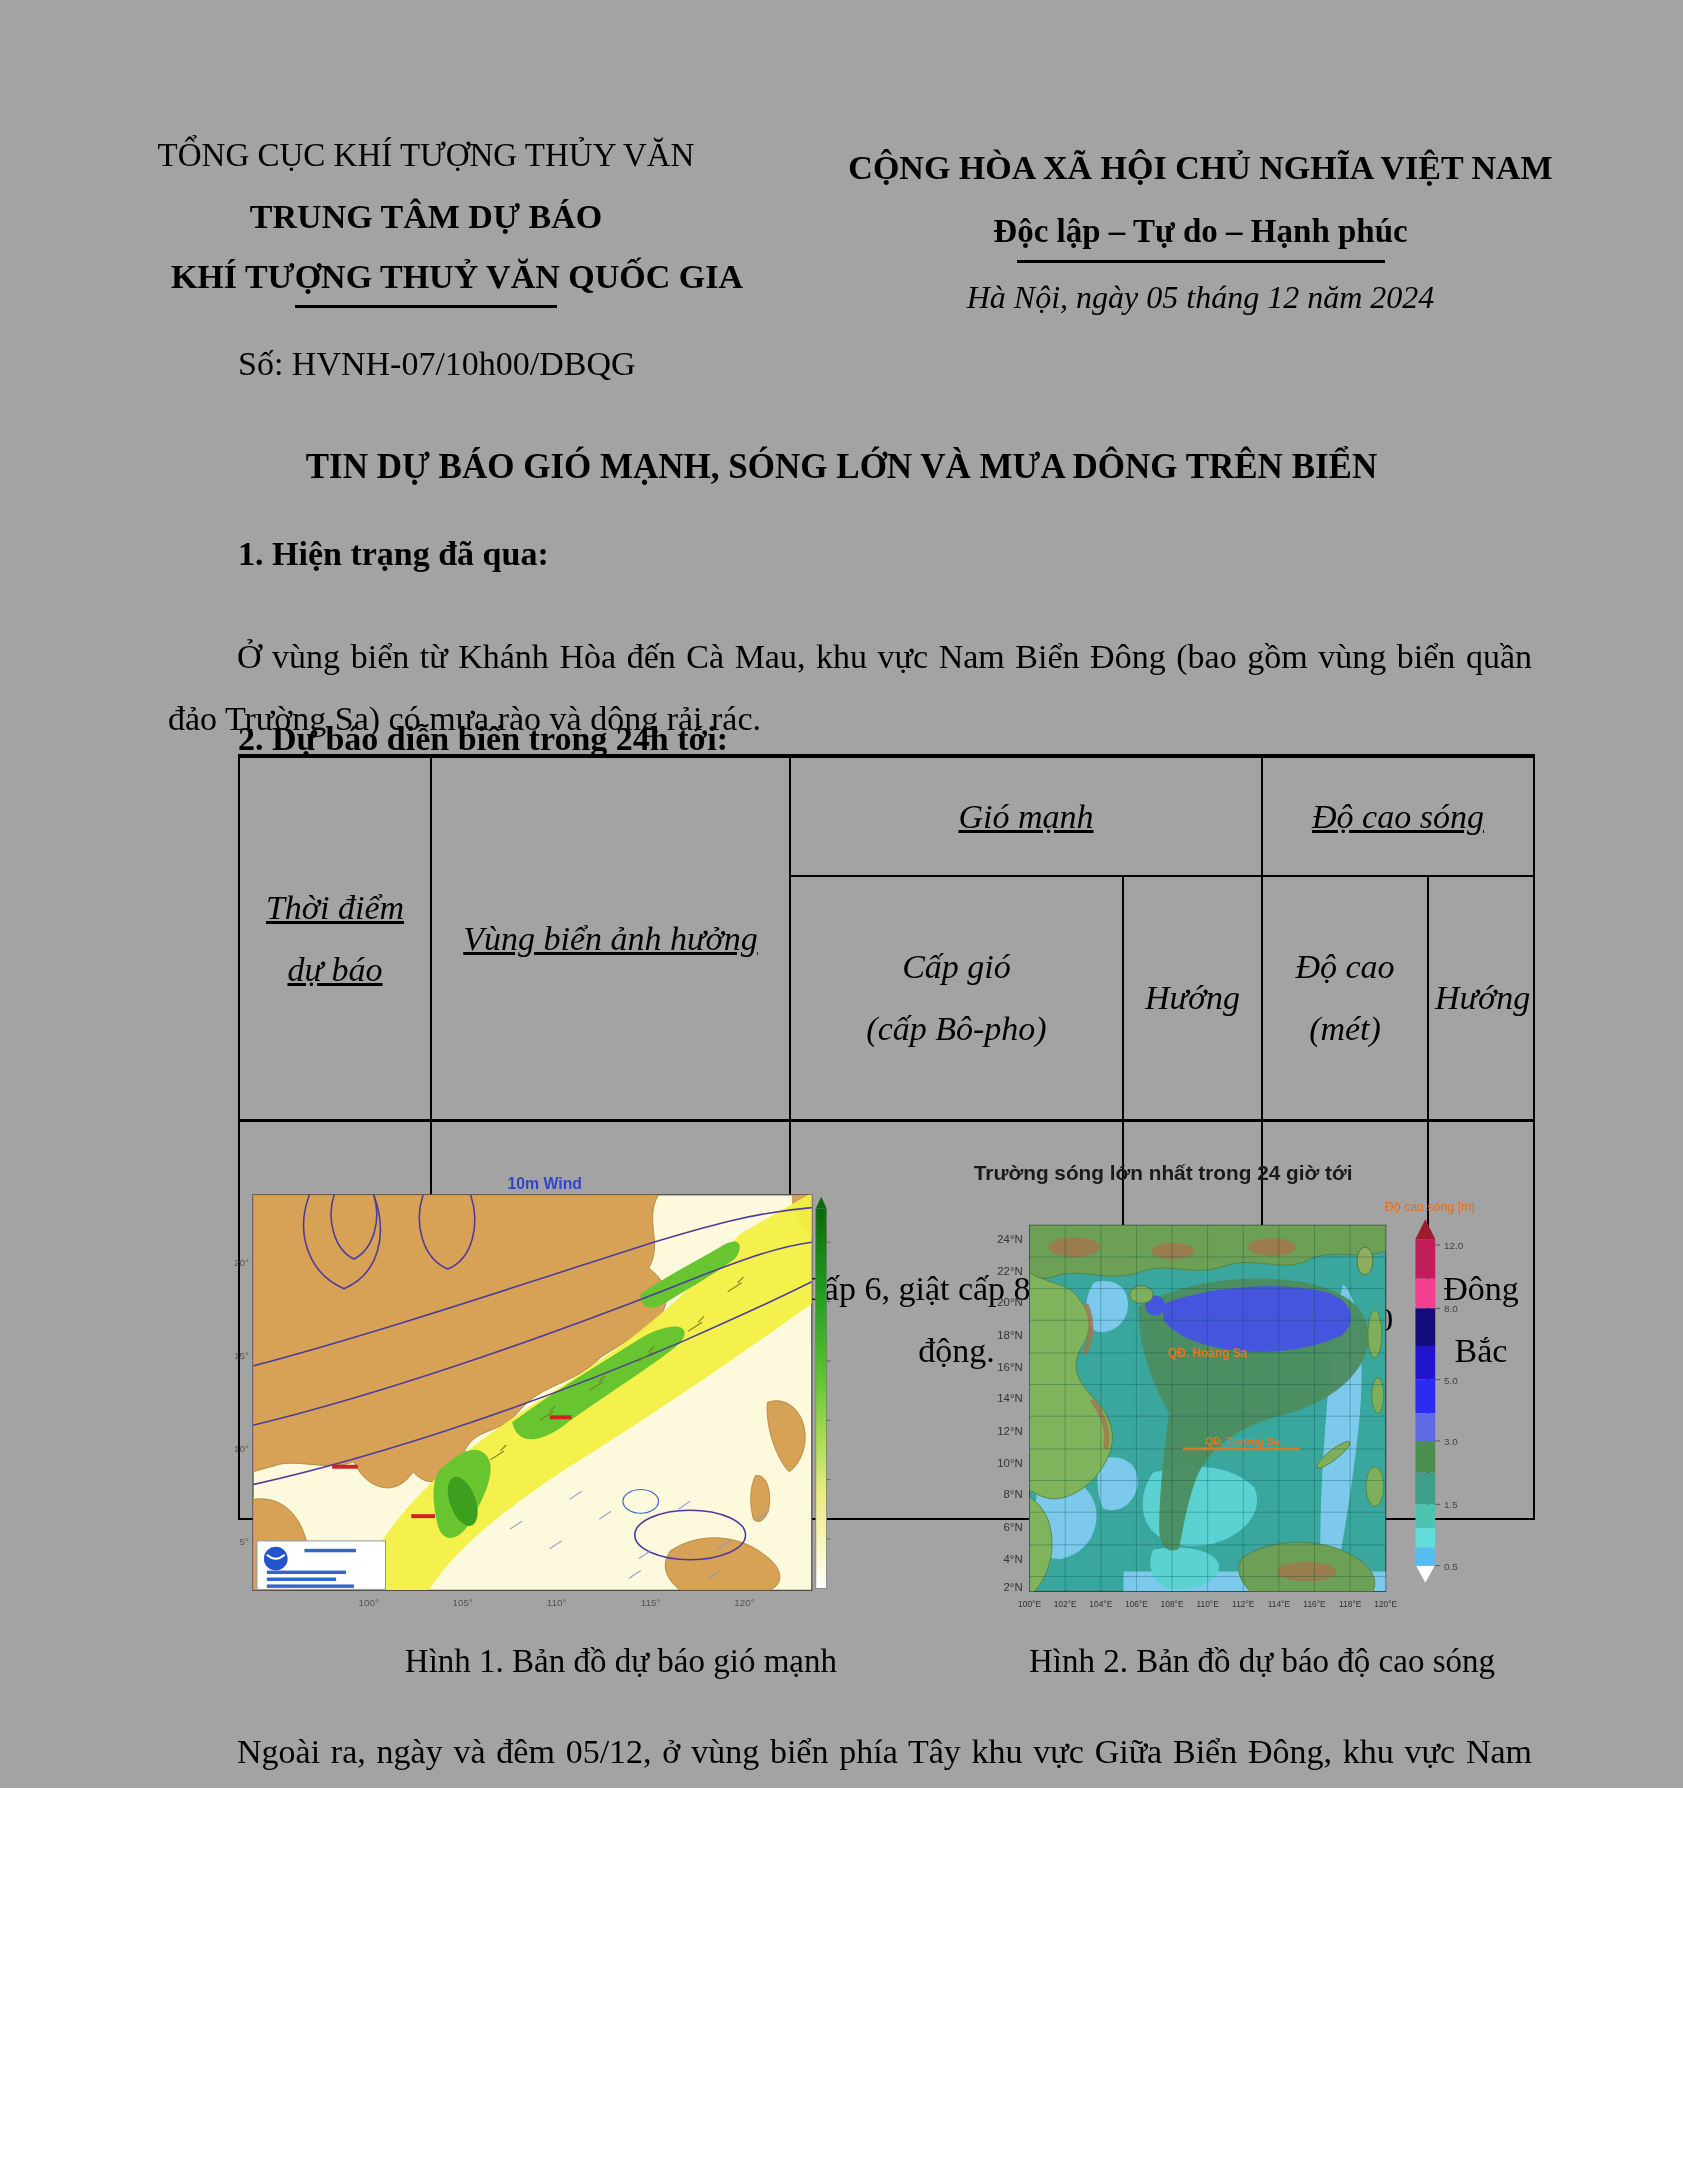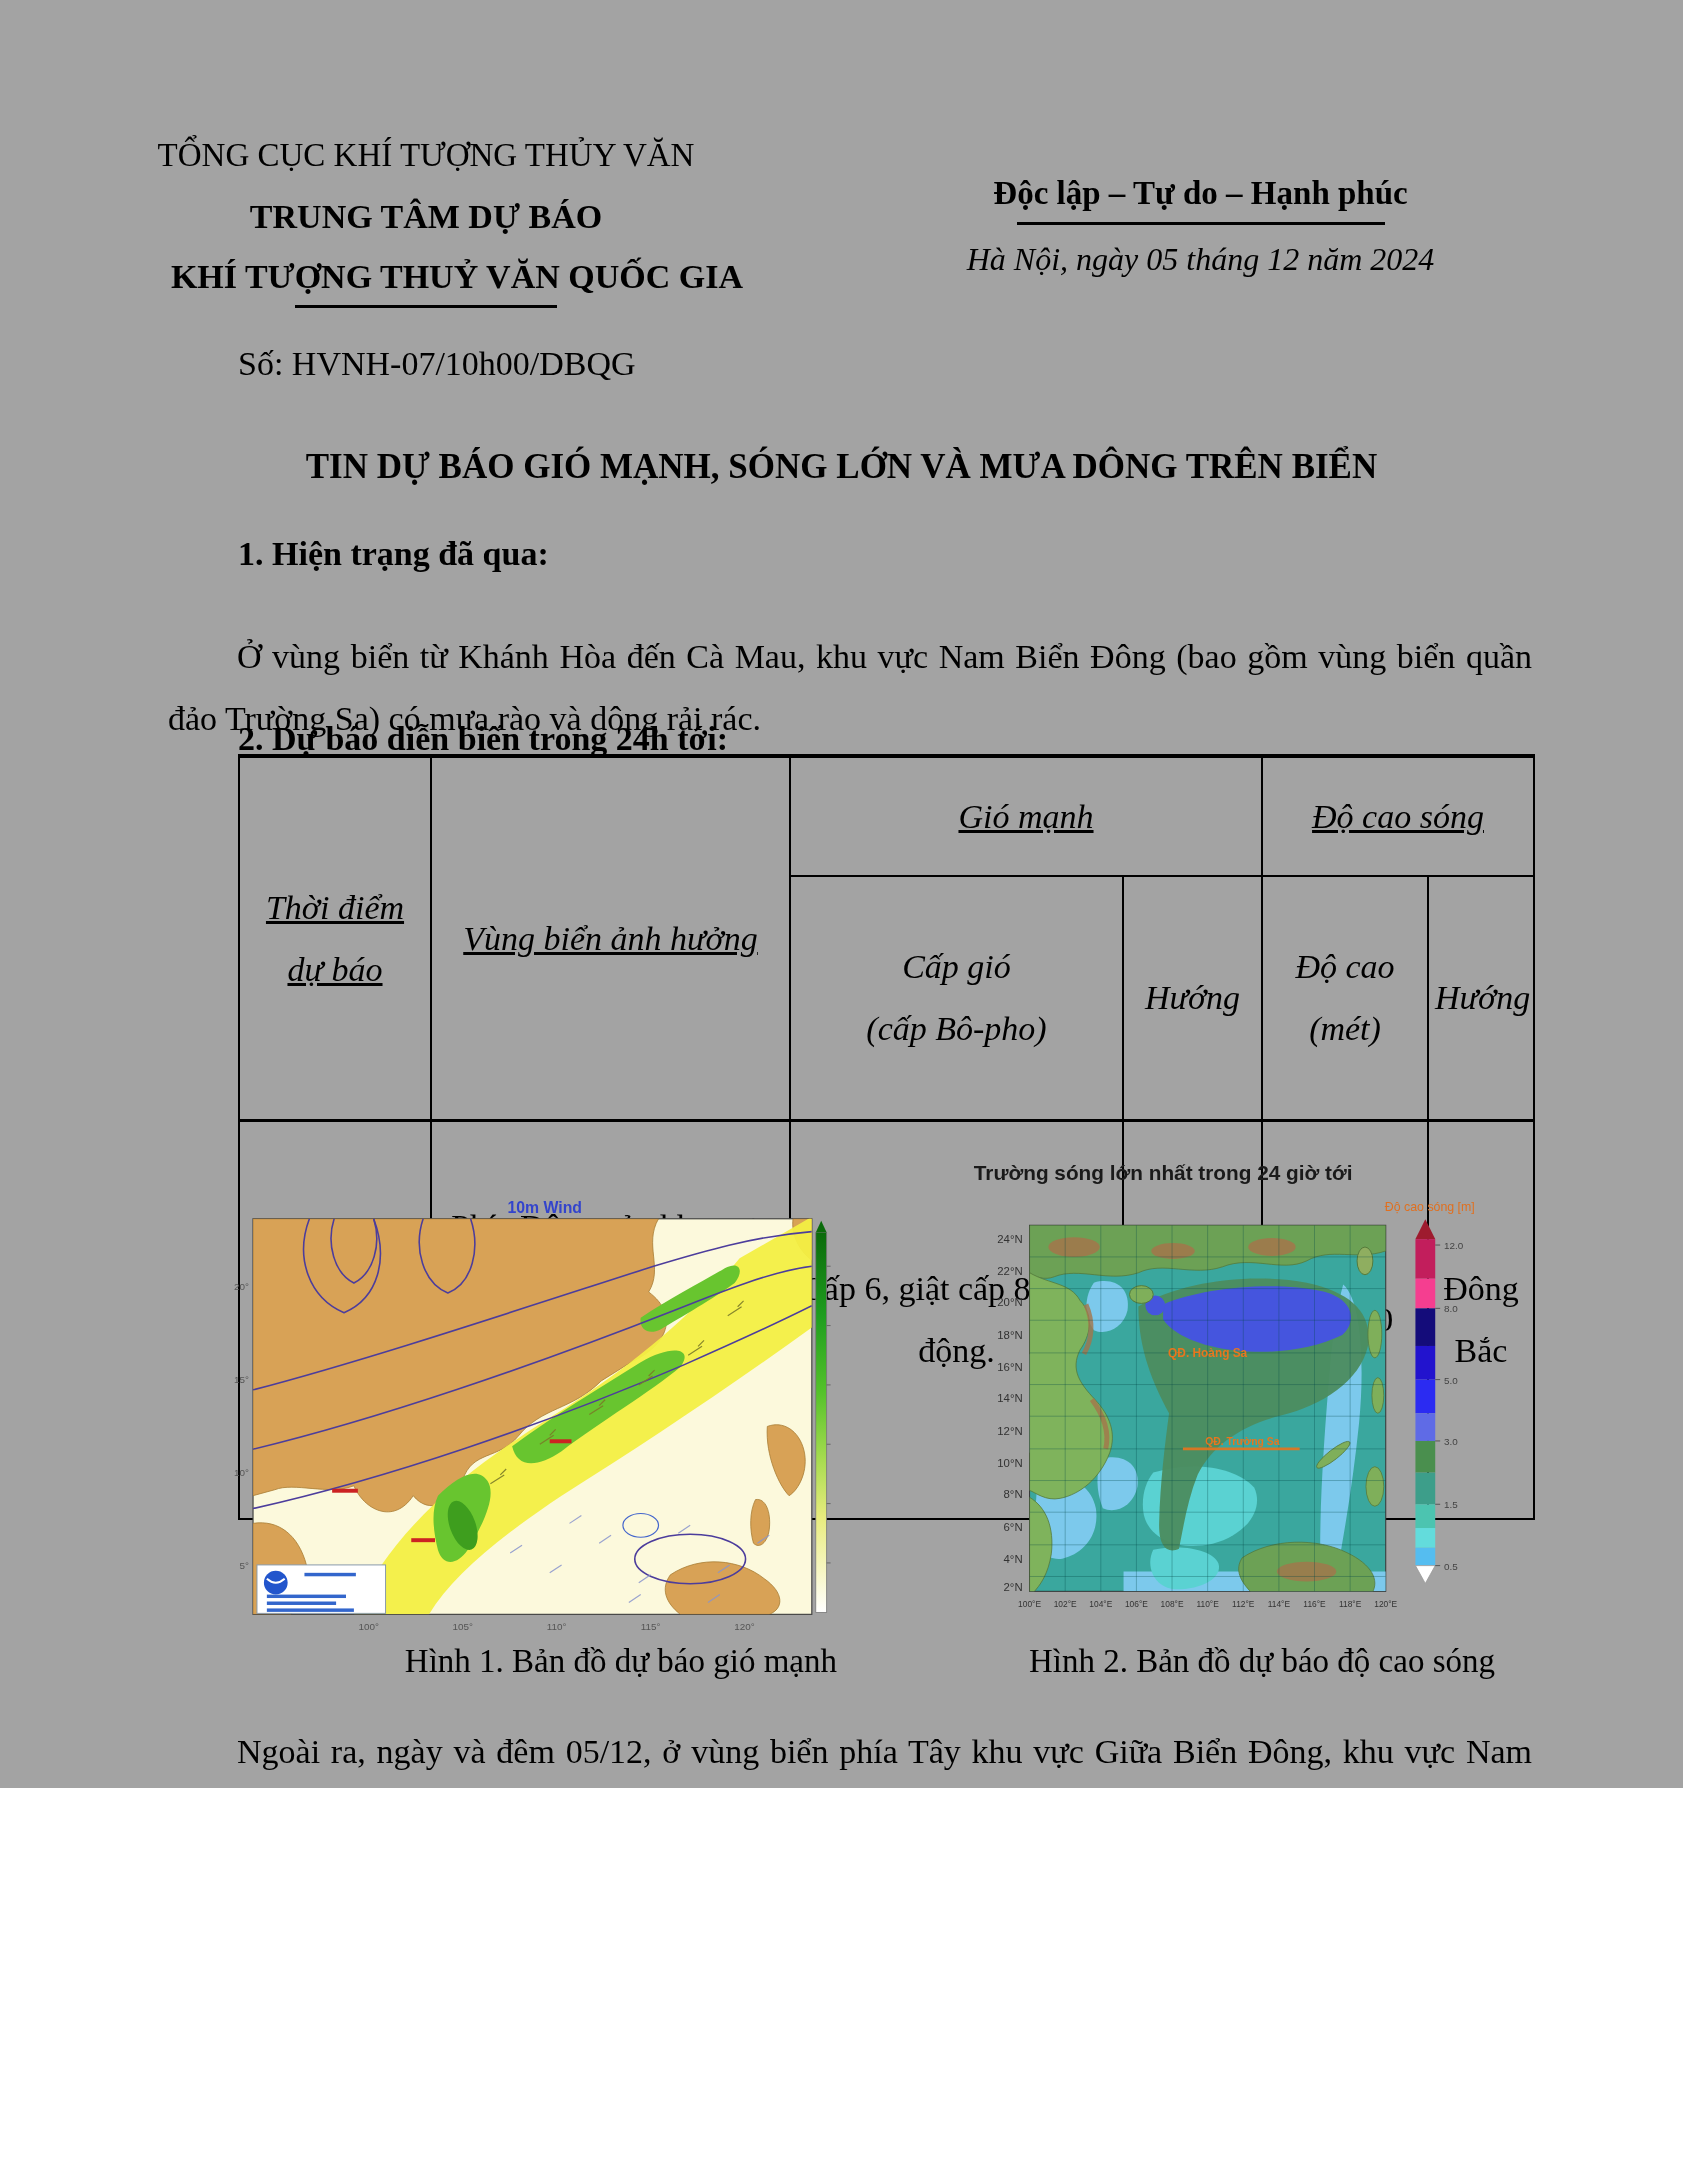--- a/index.html
+++ b/index.html
@@ -34,21 +34,21 @@
   .fc-table td{border:2px solid #000; text-align:center; vertical-align:middle;
                font-size:34px; line-height:1.82; padding:2px 6px; overflow:hidden;}
   .fc-table .hd{font-style:italic; font-weight:normal;}
   .fc-table tr.r1 td{height:113px;text-decoration:underline;}
   .fc-table tr.r2 td{height:238px;}
   .fc-table tr.r3 td{height:392px;}
   .fc-table .outer-top{border-top:4px solid #000;}
   .fc-table .thickb{border-bottom:3px solid #000;}
   .blk{display:block;}
   
-  .fig1{left:213px; top:1173px; width:624px; height:450px;margin-top:24px;}
+  .fig1{left:213px; top:1173px; width:624px; height:450px;}
   .fig2{left:856px; top:1156px; width:639px; height:467px;}
   .caption{top:1643px; text-align:right; font-size:33px;}
   .cap1{left:213px; width:624px;}
   .cap2{left:853px; width:642px;}
   svg text{font-family:"Liberation Sans","DejaVu Sans",sans-serif;}
 </style>
 </head>
 <body>
 
 <div class="page">
@@ -56,20 +56,21 @@
   <div class="abs hleft">
     <div class="l1">TỔNG CỤC KHÍ TƯỢNG THỦY VĂN</div>
     <div class="l2">TRUNG TÂM DỰ BÁO</div>
     <div class="l3">KHÍ TƯỢNG THUỶ VĂN QUỐC GIA</div>
     <div class="rule"></div>
   </div>
 
   <div class="abs doc-number">Số:  HVNH-07/10h00/DBQG</div>
 
   <div class="abs hright">
+    <div class="r1">CỘNG HÒA XÃ HỘI CHỦ NGHĨA VIỆT NAM</div>
     <div class="r2">Độc lập – Tự do – Hạnh phúc</div>
     <div class="rule"></div>
     <div class="dateline">Hà Nội, ngày 05 tháng 12 năm 2024</div>
   </div>
 
   <div class="abs doc-title">TIN DỰ BÁO GIÓ MẠNH, SÓNG LỚN VÀ MƯA DÔNG TRÊN BIỂN</div>
 
   <div class="abs sec-heading s1">1.  Hiện trạng đã qua:</div>
   <div class="abs para p1">Ở vùng biển từ Khánh Hòa đến Cà Mau, khu vực Nam Biển Đông (bao gồm vùng biển quần đảo Trường Sa) có mưa rào và dông rải rác.</div>
 

